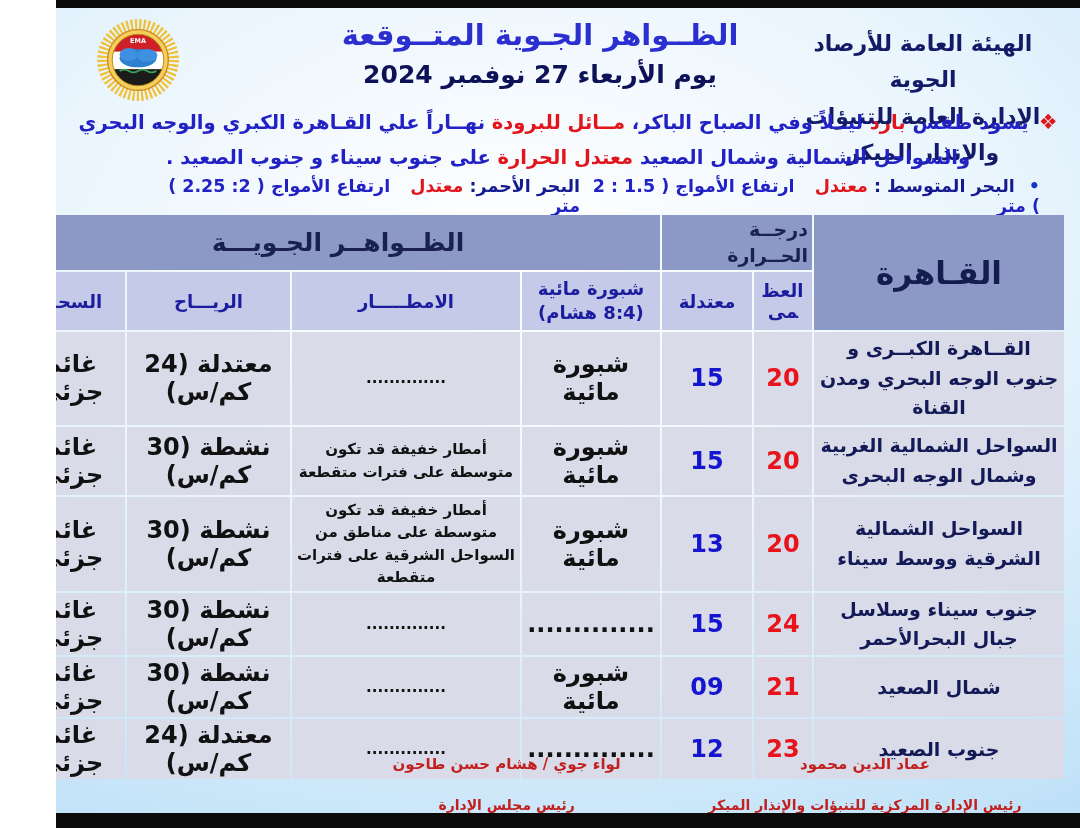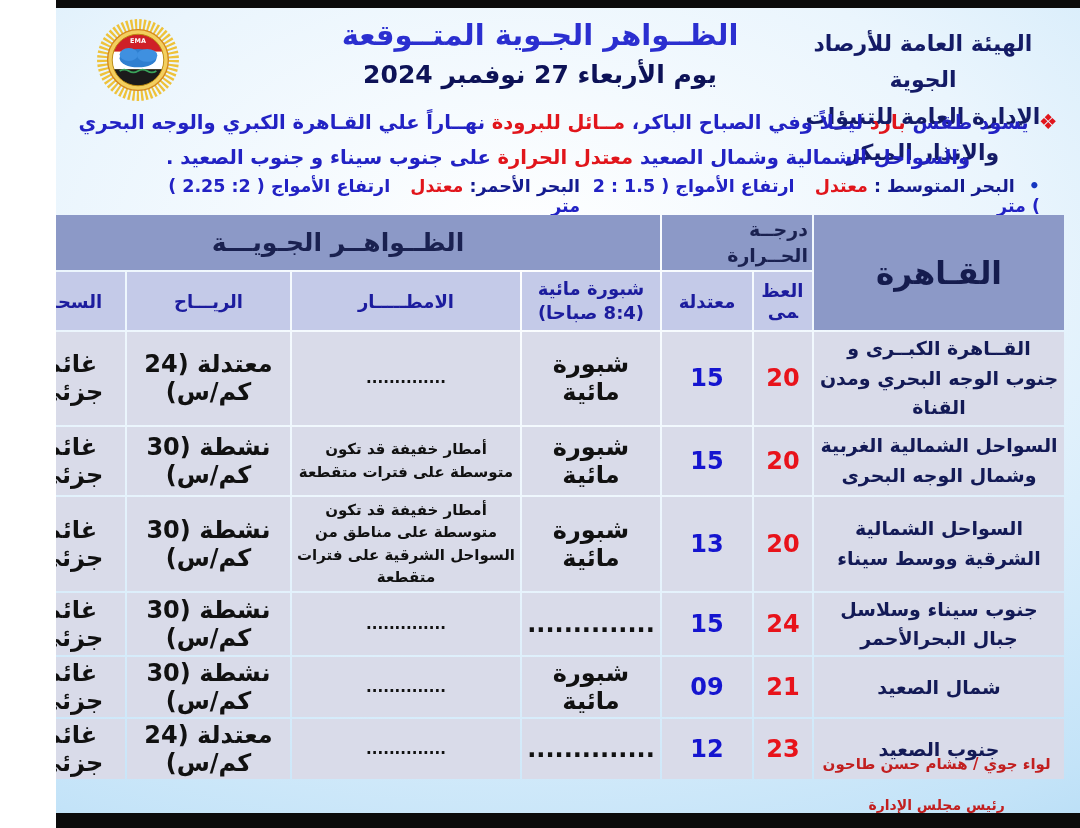--- a/index.html
+++ b/index.html
@@ -131,21 +131,21 @@
         </div>
       </th>
       <th class="band" colspan="4">الظــواهــر الجـويـــة</th>
     </tr>
     <tr style="height:58px">
       <th class="sub narrow">العظمى</th>
       <th class="sub">معتدلة</th>
       <th class="sub">
         <div class="two-line">
           <div>شبورة مائية</div>
-          <div>(8:4 صباحا)</div>
+          <div>(8:4 هشام)</div>
         </div>
       </th>
       <th class="sub">الامطـــــار</th>
       <th class="sub">الريـــاح</th>
       <th class="sub">السحب</th>
     </tr>
 
     <tr style="height:72px">
       <td class="region">القــاهرة الكبــرى و جنوب الوجه البحري ومدن القناة</td>
       <td class="max">20</td>
@@ -197,20 +197,24 @@
       <td class="min">12</td>
       <td class="plain">..............</td>
       <td class="rain-cell">..............</td>
       <td class="plain">معتدلة (24 كم/س)</td>
       <td class="plain">غائم جزئي</td>
     </tr>
   </tbody>
     </table>
 
   <div class="footer">
+    <div class="sig s2">
+      <div class="name">عماد الدين محمود</div>
+      <div class="role">رئيس الإدارة المركزية للتنبؤات والإنذار المبكر</div>
+    </div>
     <div class="sig s3">
       <div class="name">لواء جوي / هشام حسن طاحون</div>
       <div class="role">رئيس مجلس الإدارة</div>
     </div>
   </div>
 
   <div class="bar bottom"></div>
 </div>
 
 </body></html>

